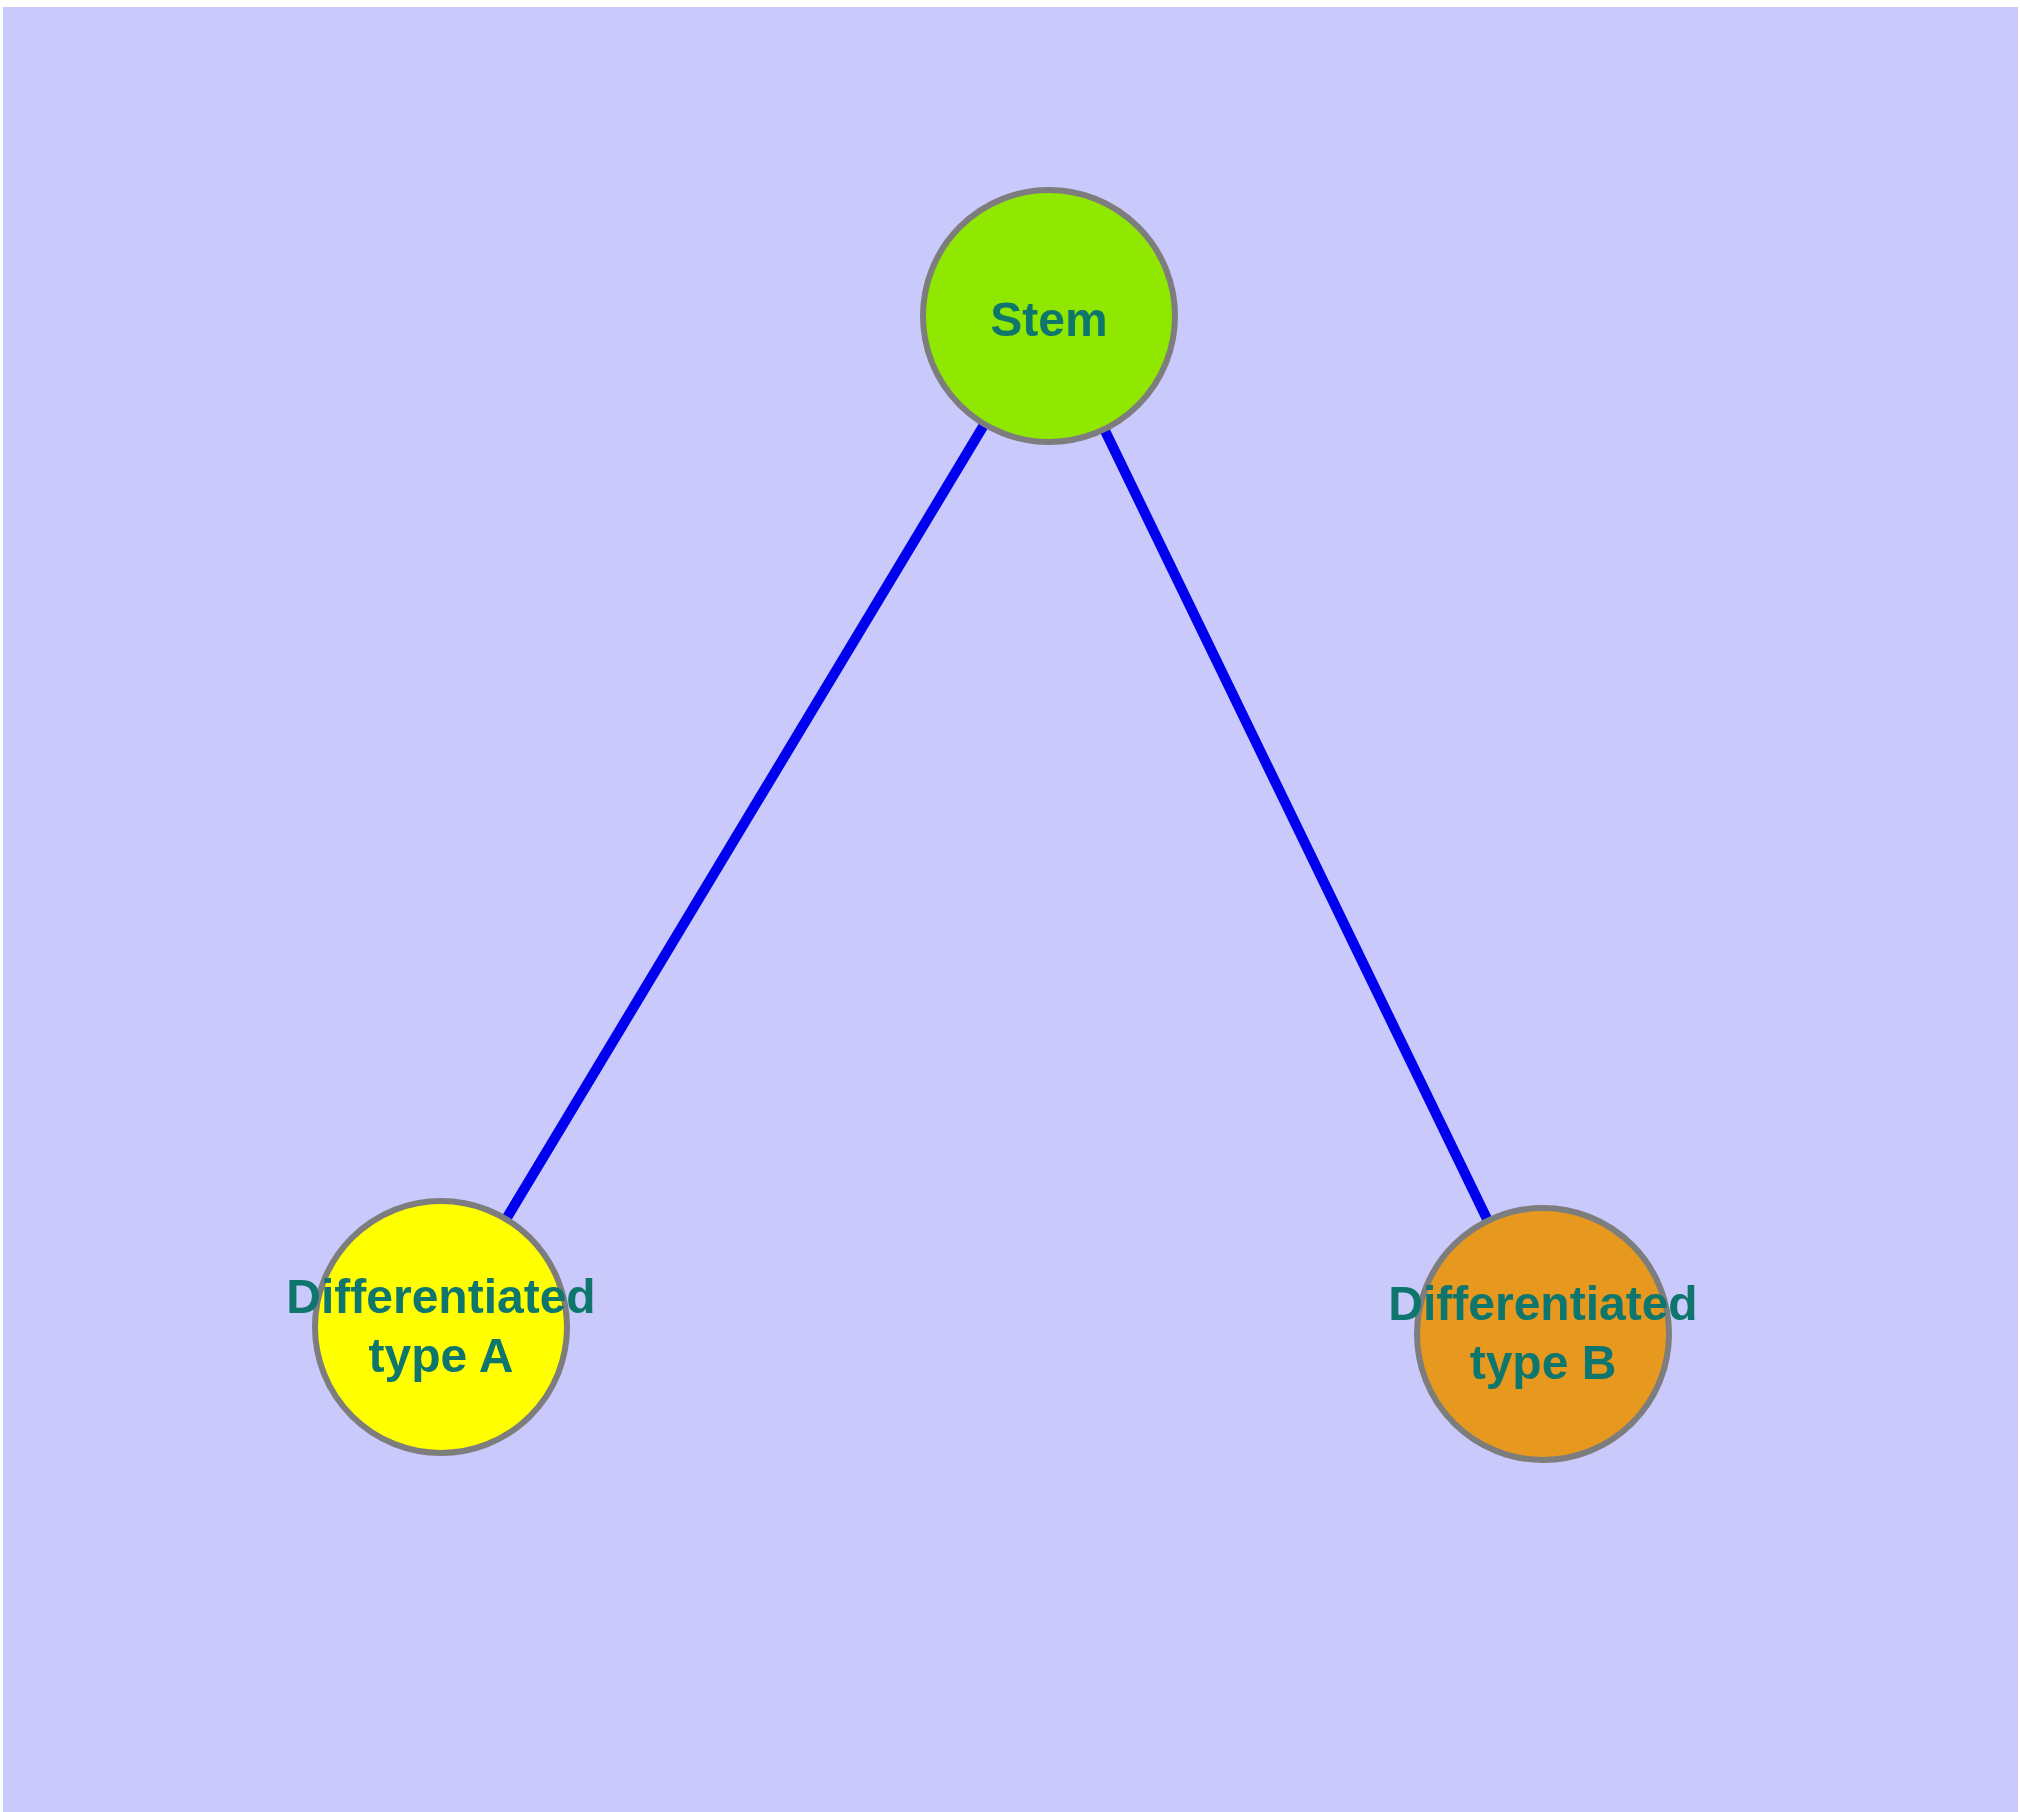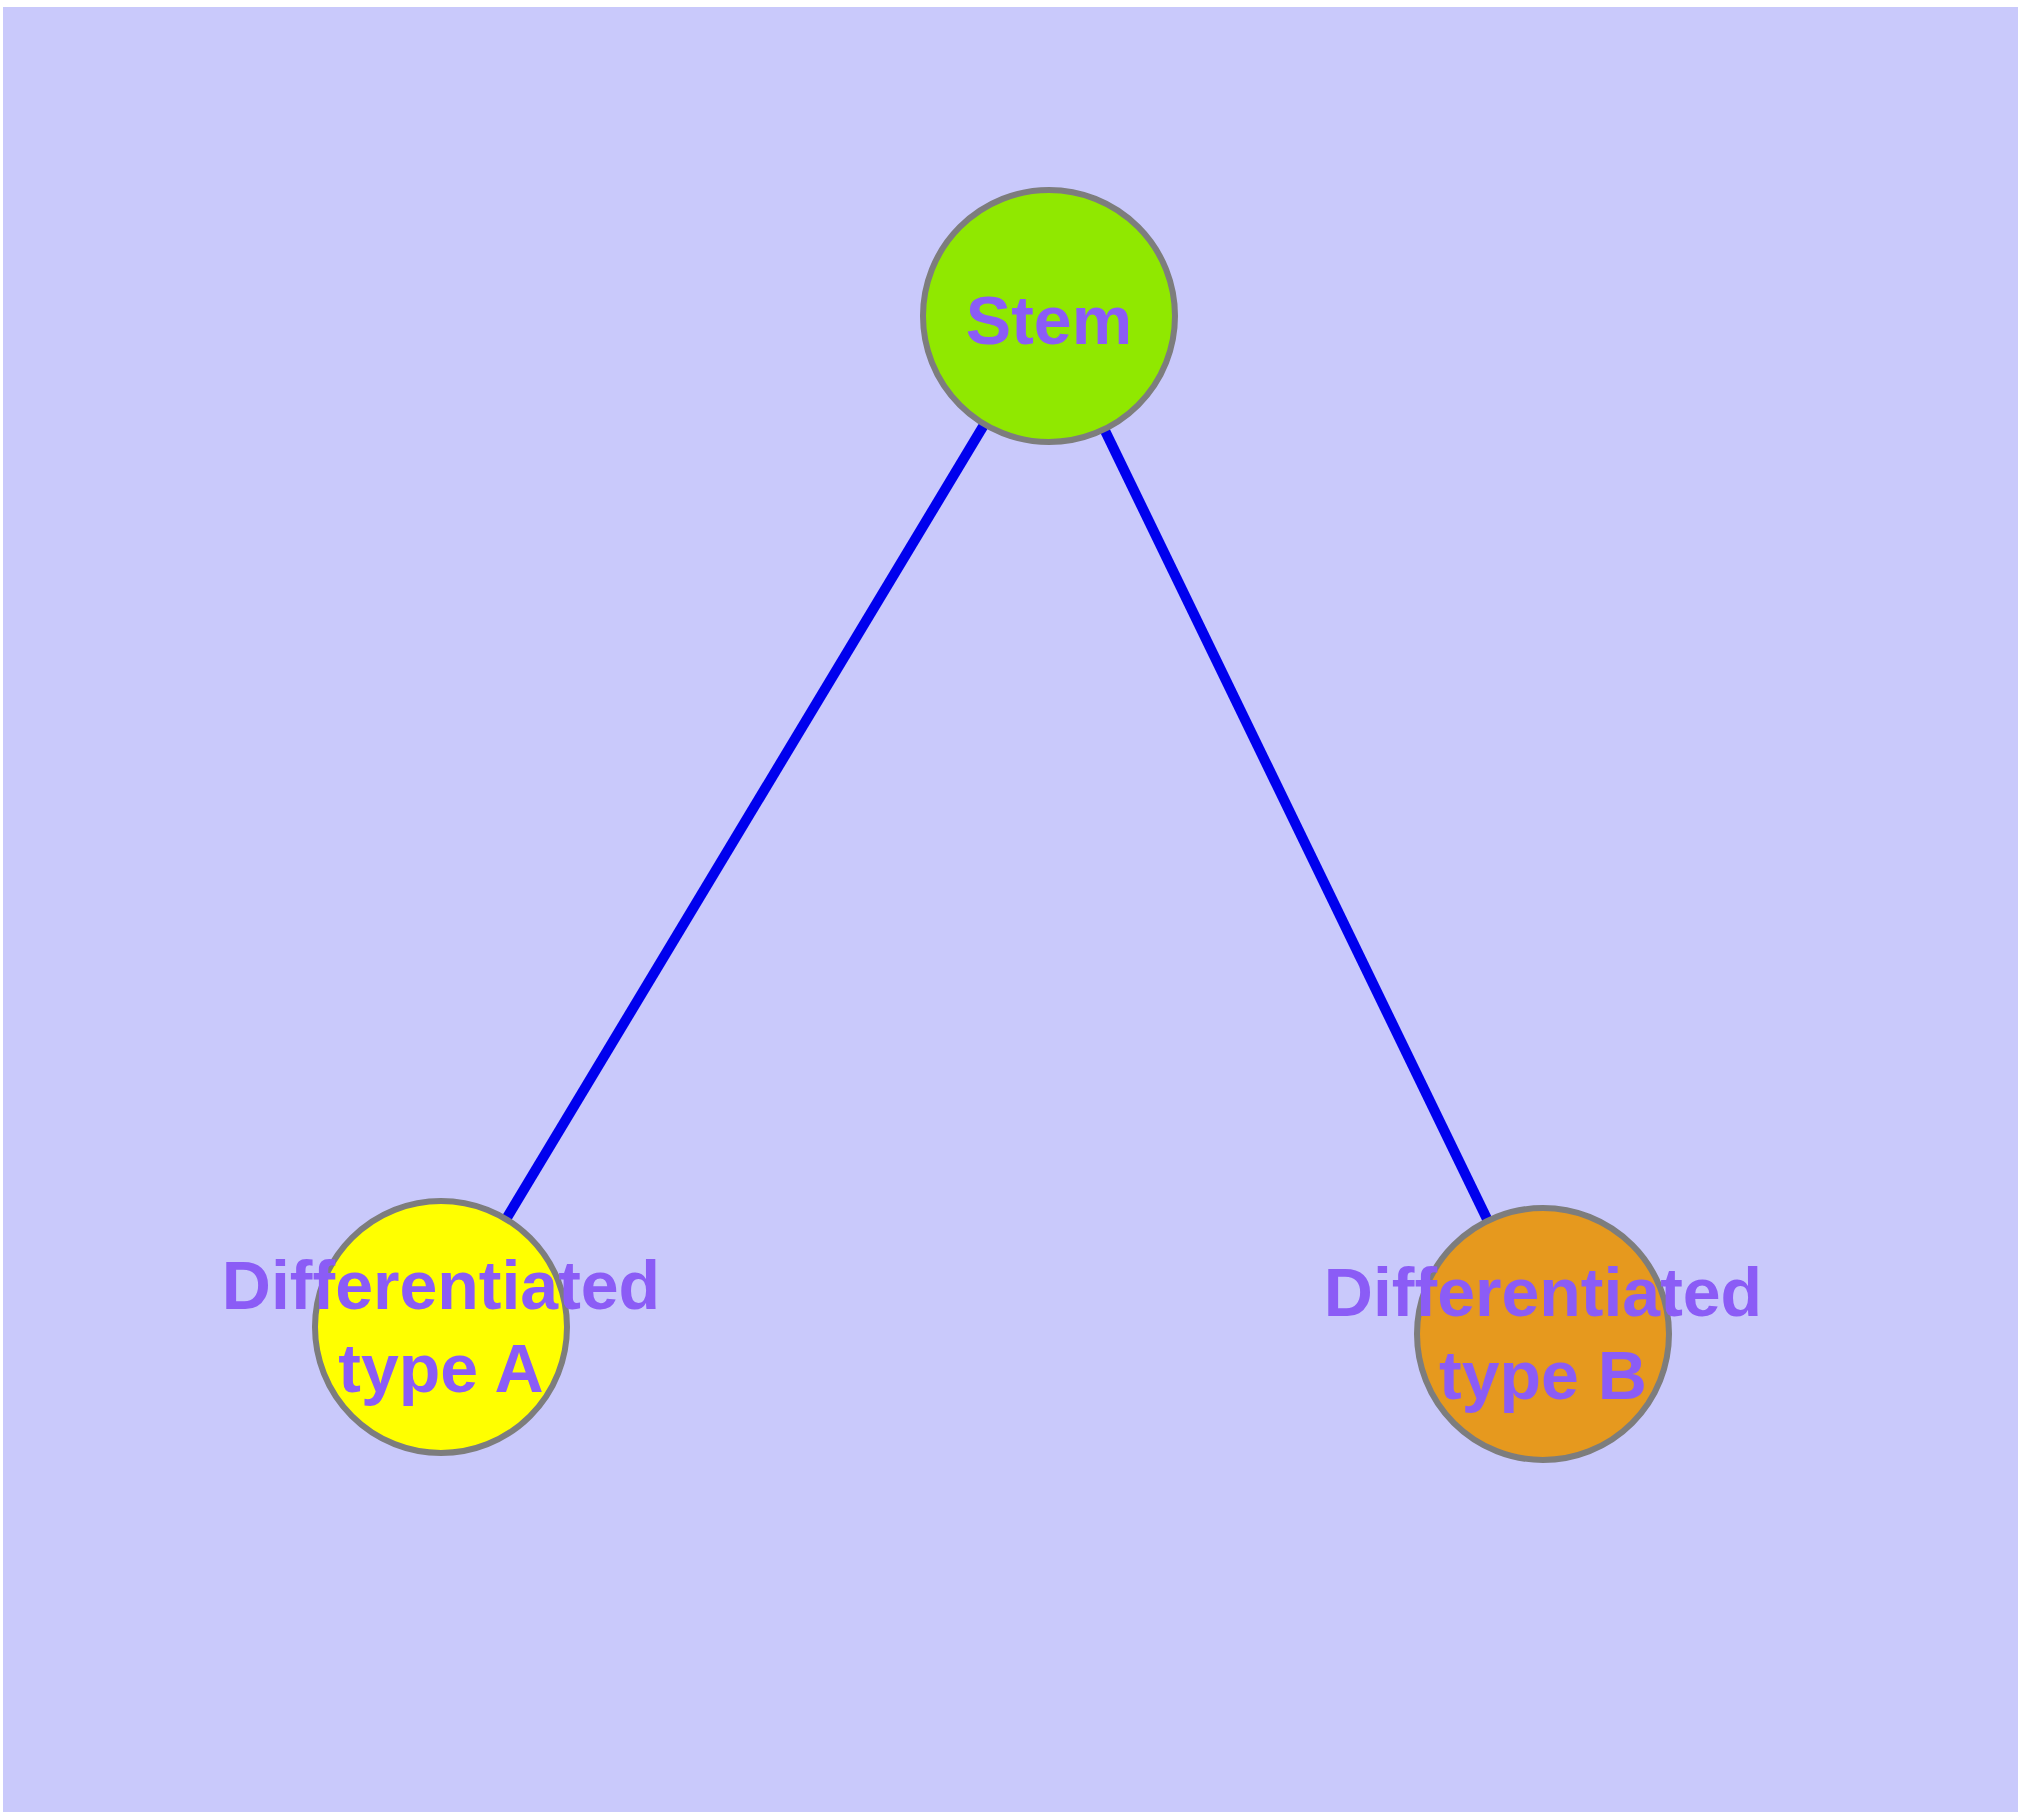--- a/index.html
+++ b/index.html
@@ -34,24 +34,24 @@
     border-radius: 50%;
     box-sizing: border-box;
     border: 6.8px solid #7d7d7d;
   }
   .node-stem   { left: 920px; top: 187px; }
   .node-type-a { left: 312px;  top: 1198px; }
   .node-type-b { left: 1414px; top: 1205px; }
   .node-label {
     position: absolute;
     transform: translate(-50%, -50%);
-    font-size: 68px;
+    font-size: 48px;
     font-weight: bold;
     line-height: 1.22;
-    color: #8b5cf6;
+    color: #0f766e;
     text-align: center;
     white-space: pre-line;
   }
   .label-stem   { left: 1049px; top: 320px; }
   .label-type-a { left: 441px;  top: 1327px; }
   .label-type-b { left: 1543px; top: 1334px; }
 </style>
 </head>
 <body>
 

